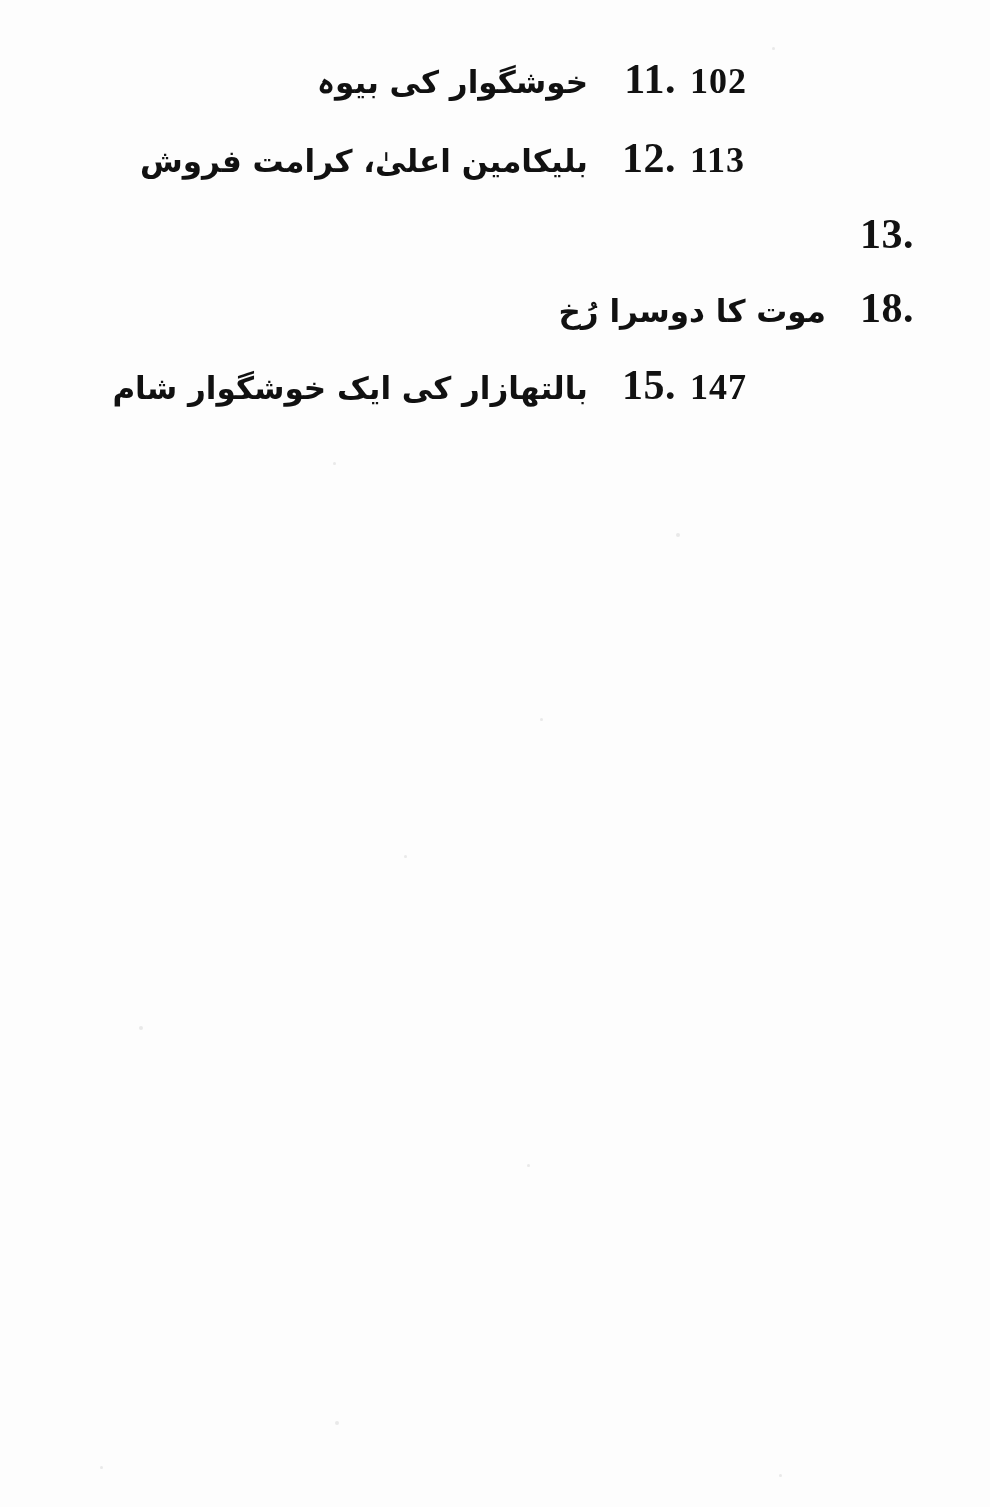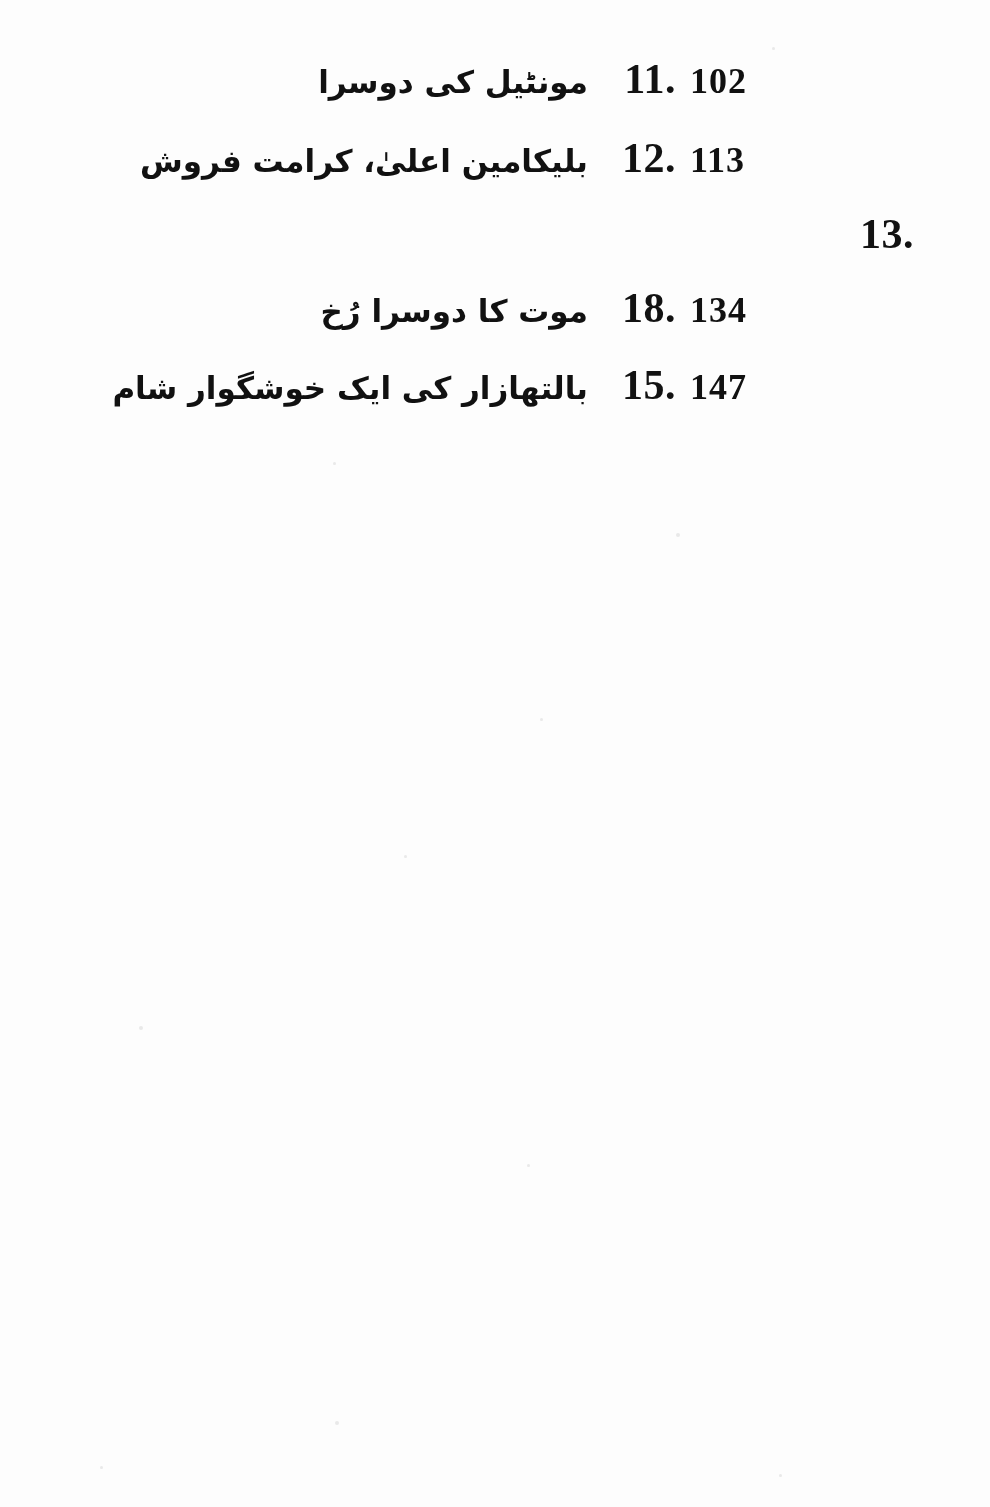--- a/index.html
+++ b/index.html
@@ -103,21 +103,21 @@
 </head>
 <body>
 
 <div class="page">
 
   <div class="toc">
 
     <div class="toc-row">
       <div class="entry">
         <span class="num">11.</span>
-        <span class="title">مونٹیل کی دوسرا</span>
+        <span class="title">خوشگوار کی بیوہ</span>
       </div>
       <div class="page-num">102</div>
     </div>
 
     <div class="toc-row">
       <div class="entry">
         <span class="num">12.</span>
         <span class="title">بلیکامین اعلیٰ، کرامت فروش</span>
       </div>
       <div class="page-num">113</div>
@@ -127,21 +127,20 @@
       <div class="entry">
         <span class="num">13.</span>
       </div>
     </div>
 
     <div class="toc-row">
       <div class="entry">
         <span class="num">18.</span>
         <span class="title">موت کا دوسرا رُخ</span>
       </div>
-      <div class="page-num">134</div>
     </div>
 
     <div class="toc-row">
       <div class="entry">
         <span class="num">15.</span>
         <span class="title">بالتھازار کی ایک خوشگوار شام</span>
       </div>
       <div class="page-num">147</div>
     </div>
 

